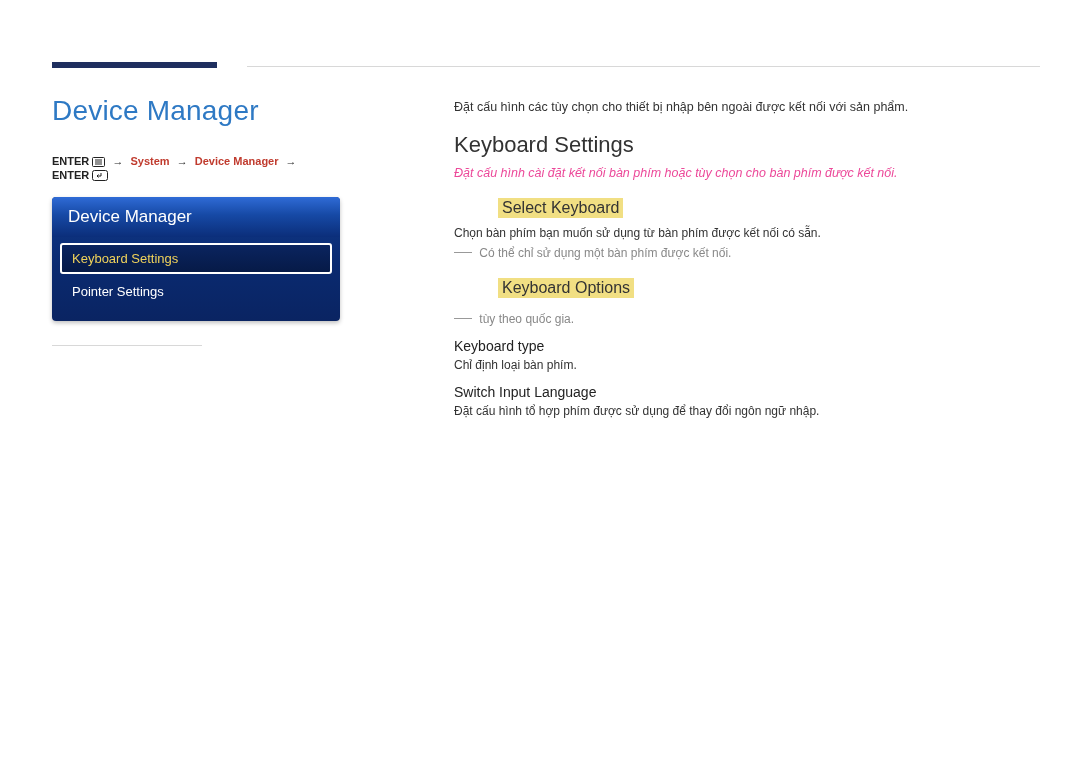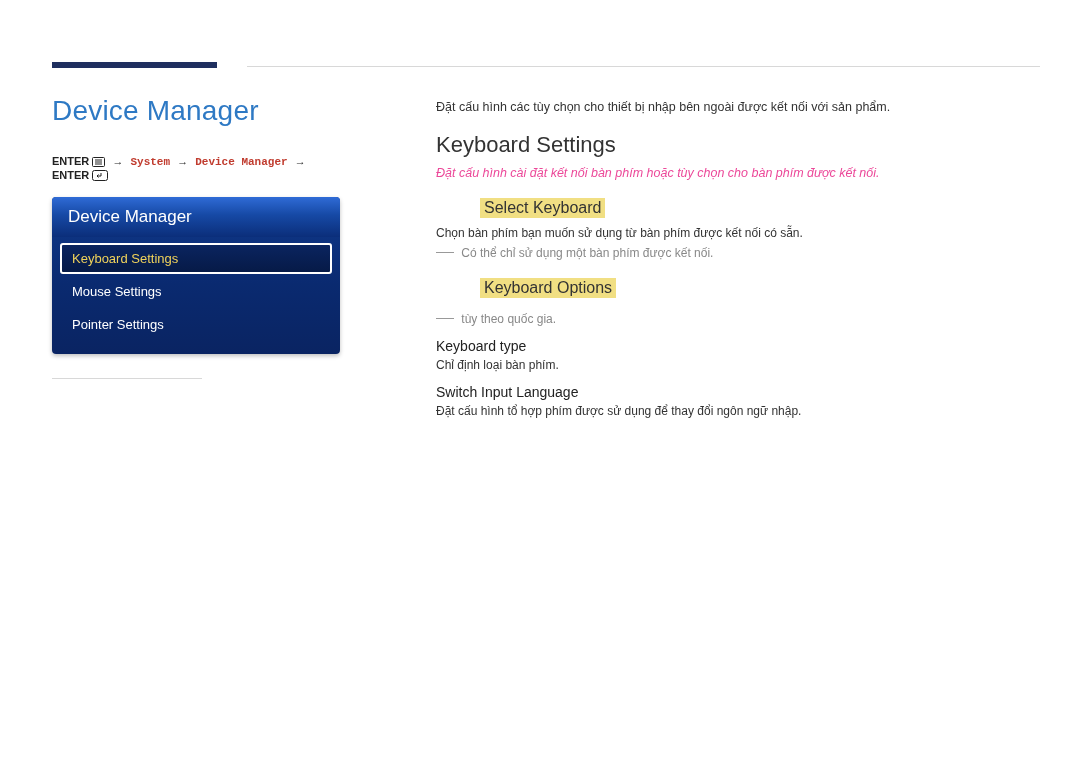--- a/index.html
+++ b/index.html
@@ -39,41 +39,41 @@
 
   .left-col {
     position: absolute;
     left: 52px;
     top: 95px;
     width: 288px;
   }
 
   .right-col {
     position: absolute;
-    left: 436px;
+    left: 454px;
     top: 100px;
     right: 50px;
   }
 
   .page-title {
     font-size: 28px;
     font-weight: 400;
     color: #2e79c4;
     letter-spacing: 0.2px;
     margin-bottom: 28px;
   }
 
   .breadcrumb {
     font-size: 11px;
     color: #222;
     margin-bottom: 14px;
   }
   .breadcrumb strong { font-weight: 700; }
   .breadcrumb .arrow { padding: 0 4px; }
-  .breadcrumb .bc-highlight { color: #c03b2e; font-weight: 700; font-family: Liberation Mono, monospace; }
+  .breadcrumb .bc-highlight { color: #c03b2e; font-weight: 700; }
   .breadcrumb .menu-icon,
   .breadcrumb .enter-icon {
     display: inline-block;
     vertical-align: -2px;
   }
 
   
   .osd {
     width: 288px;
     border-radius: 4px;
@@ -208,21 +208,20 @@
           <polyline points="5,6 9,6 9,3" fill="none" stroke="#222" stroke-width="1"></polyline>
           <polyline points="6.5,4.5 5,6 6.5,7.5" fill="none" stroke="#222" stroke-width="1"></polyline>
         </svg>
       </span>
     </div>
 
     <div class="osd">
       <div class="osd-header">Device Manager</div>
       <div class="osd-body">
         <div class="osd-item selected">Keyboard Settings</div>
-        <div class="osd-item">Mouse Settings</div>
         <div class="osd-item">Pointer Settings</div>
       </div>
     </div>
 
     <div class="left-divider"></div>
   </div>
 
   <div class="right-col">
 
     <div class="intro-text">Đặt cấu hình các tùy chọn cho thiết bị nhập bên ngoài được kết nối với sản phẩm.</div>

